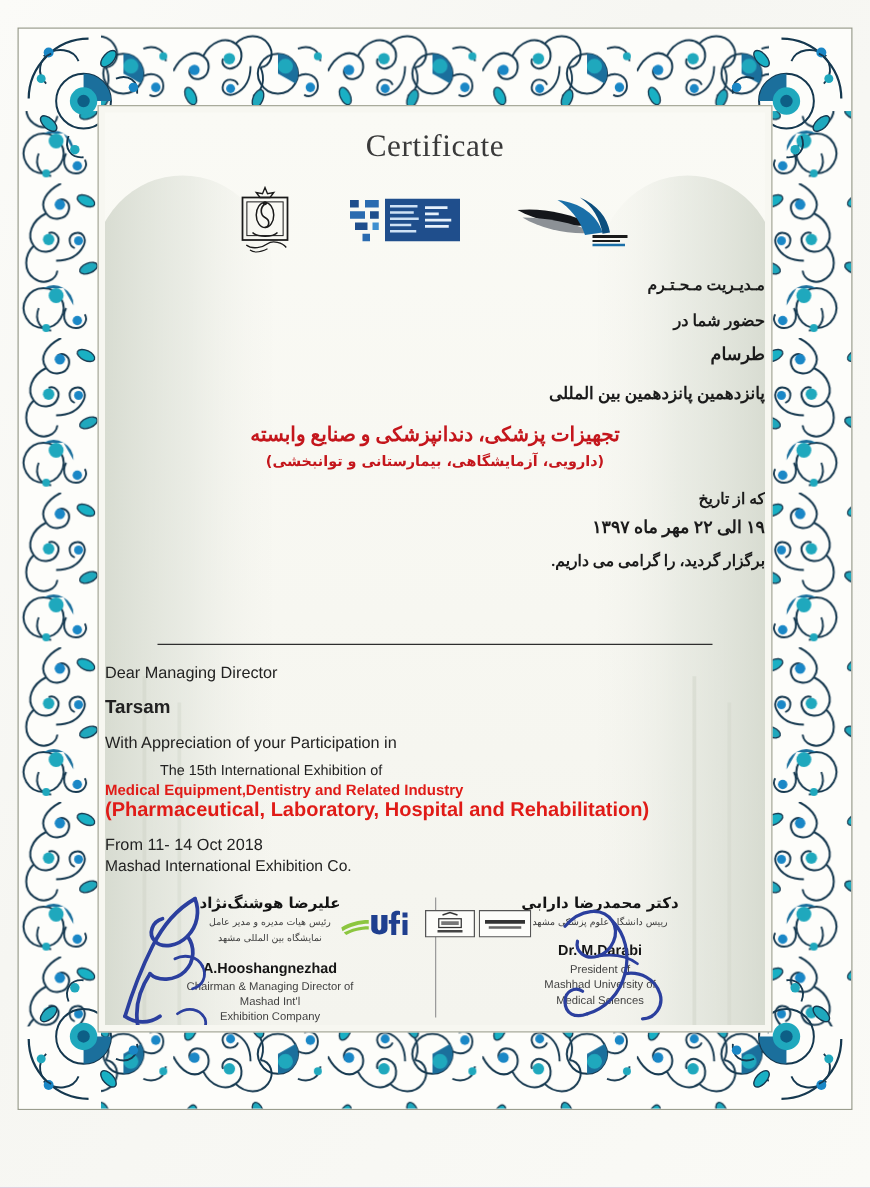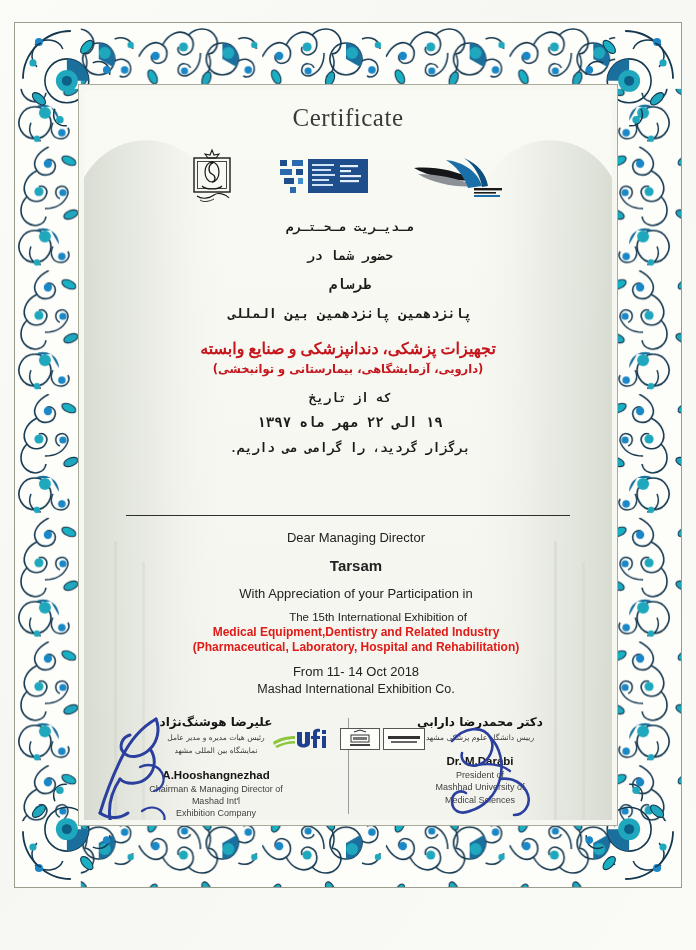--- a/index.html
+++ b/index.html
@@ -110,25 +110,26 @@
   
   .fa-block {
     position: absolute;
     top: 130px;
     left: 0;
     right: 0;
     text-align: center;
     direction: rtl;
   }
   .fa-line {
-    font-family: Liberation Mono, monospace;
+    font-family: Liberation Serif, serif;
     font-weight: bold;
     color: #1b1b1b;
     margin: 0 0 11px 4px;
     line-height: 1.35;
+    text-align: right;
   }
   .fa-l1 { font-size: 12.5px; letter-spacing: 1px; }
   .fa-l2 { font-size: 14px; }
   .fa-l3 { font-size: 13px; }
   .fa-l4 { font-size: 13.5px; }
   .fa-red {
     font-size: 16px;
     color: #c4161c;
     margin: 14px 0 3px 0;
     font-weight: bold;
@@ -155,37 +156,35 @@
     height: 1px;
     background: #2e2e2e;
   }
 
   
   .en-block {
     position: absolute;
     top: 440px;
     left: 0;
     right: 0;
-    text-align: center;
     color: #222;
-    padding-left: 16px;
   }
   .en-line { margin: 0 0 8px 0; }
   .en-greeting { font-size: 13px; }
   .en-name { font-size: 15px; font-weight: bold; margin: 12px 0 12px 0; }
   .en-appreciation { font-size: 13px; margin-bottom: 10px; }
   .en-exhibition { font-size: 11.5px; margin-bottom: 2px; margin-left: 44px; }
   .en-red {
     font-size: 12px;
     font-weight: bold;
     color: #e01b17;
     margin: 0 0 1px 0;
   }
   .en-red2 {
-    font-size: 12px;
+    font-size: 16px;
     font-weight: bold;
     color: #e01b17;
     margin: 0 0 10px 0;
   }
   .en-from { font-size: 13px; margin-bottom: 3px; }
   .en-company { font-size: 12.5px; margin-bottom: 0; }
 
   
   .sig-area {
     position: absolute;

